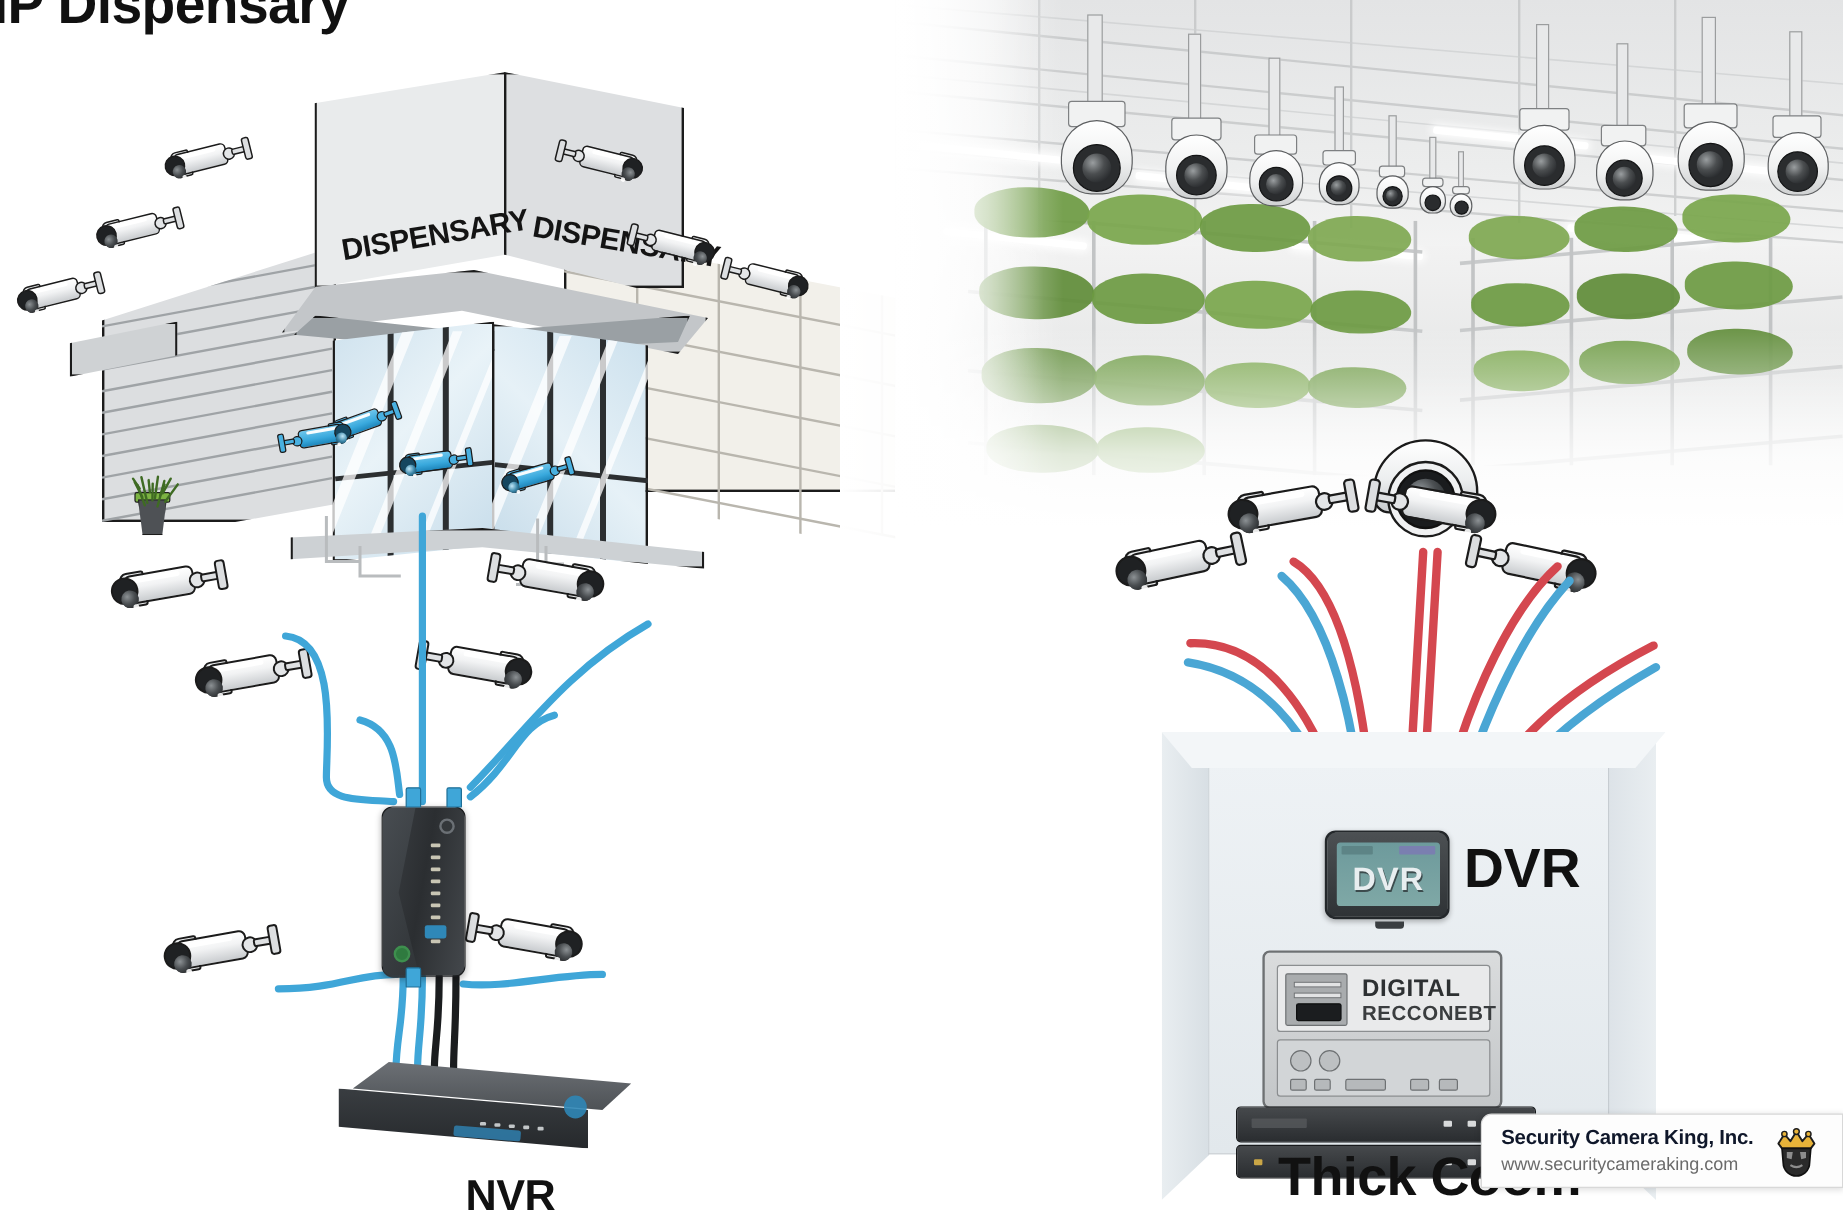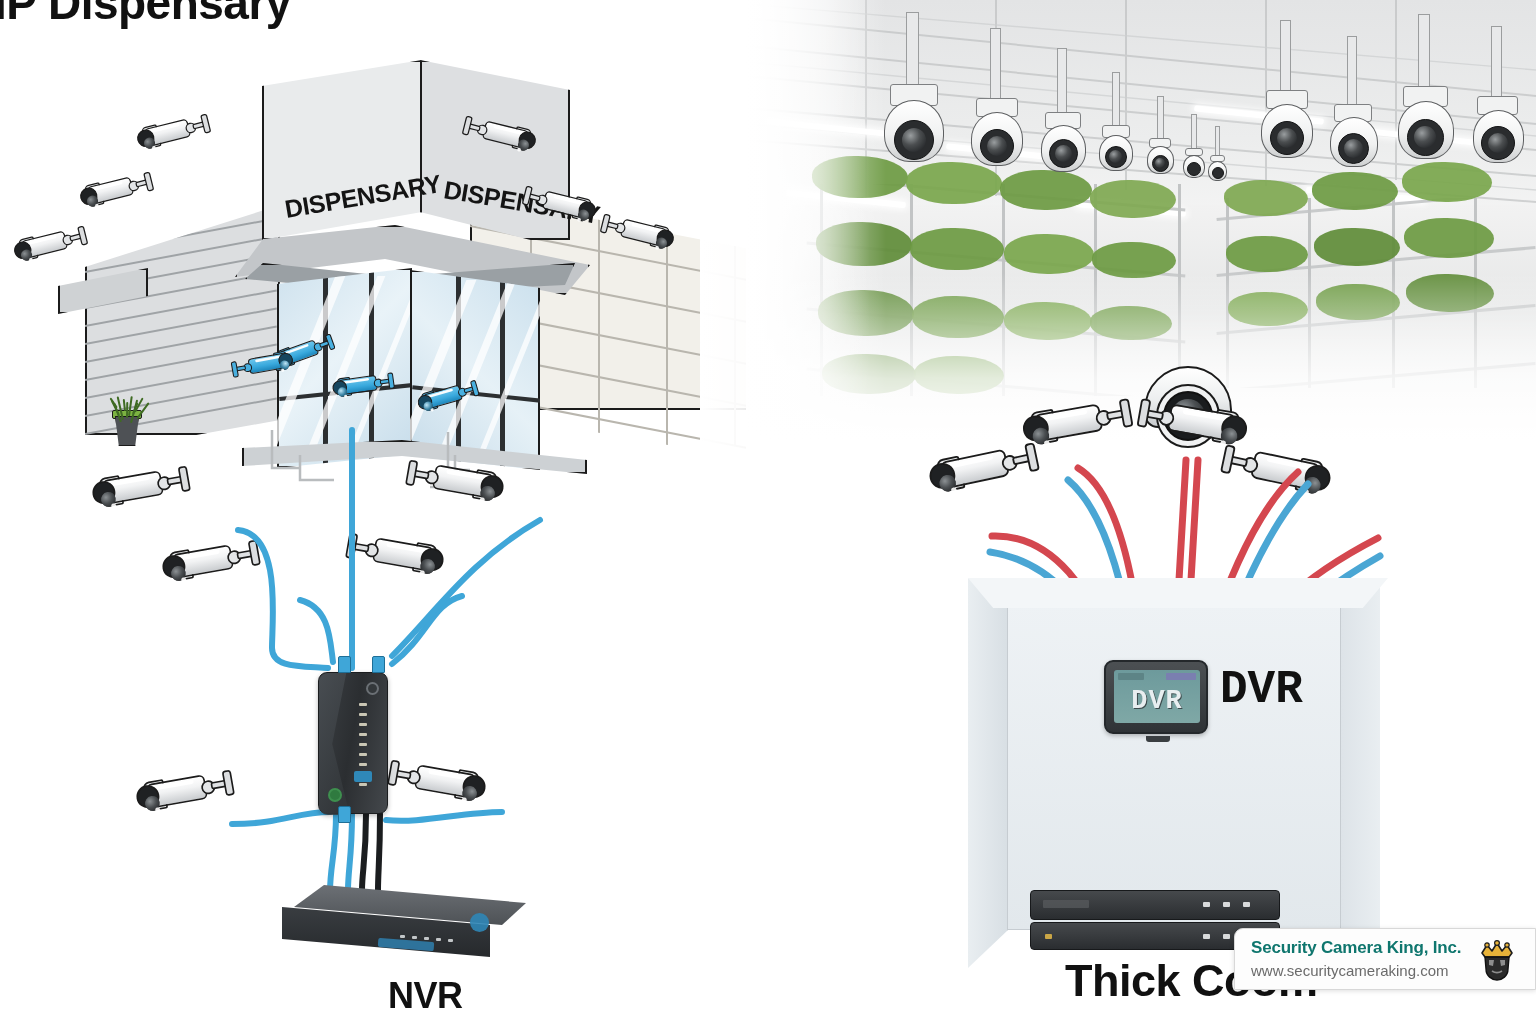--- a/index.html
+++ b/index.html
@@ -200,21 +200,21 @@
   .ceilcam .eye2 { position:absolute; background:
     radial-gradient(circle at 36% 32%, #9a9ea0 0%, #4b4e50 42%, #15171a 100%); border-radius:50%; }
   #wh-fade { position:absolute; left:0; top:0; width:100%; height:440px;
     background:linear-gradient(180deg, rgba(255,255,255,0) 62%, rgba(255,255,255,.8) 86%,
       #ffffff 100%); }
   #wh-fade-l { position:absolute; left:0; top:0; width:140px; height:440px;
     background:linear-gradient(to right, #ffffff 0%, rgba(255,255,255,.55) 55%,
       rgba(255,255,255,0) 100%); }
 
   
-  #room { position:absolute; left:222px; top:578px; width:412px; height:400px;font-family:Liberation Mono, monospace; }
+  #room { position:absolute; left:222px; top:610px; width:412px; height:400px; }
   #room .wallback { position:absolute; left:26px; top:22px; width:368px; height:330px;
     background:linear-gradient(180deg,#eef2f5 0%,#e2e8ec 100%); border:1px solid #c6ccd1; }
   #room .wallL { position:absolute; left:0; top:0; width:40px; height:390px;
     background:linear-gradient(90deg,#e9eef1 0%,#d8dfe4 100%);
     clip-path:polygon(0 0, 100% 22px, 100% 352px, 0 390px); border-right:1px solid #c6ccd1;}
   #room .wallR { position:absolute; right:0; top:0; width:40px; height:390px;
     background:linear-gradient(270deg,#e9eef1 0%,#dde3e8 100%);
     clip-path:polygon(100% 0, 0 22px, 0 352px, 100% 390px); border-left:1px solid #c6ccd1;}
   #room .ceil { position:absolute; left:0; top:0; width:420px; height:30px;
     background:#f3f6f8; clip-path:polygon(0 0, 100% 0, 94% 100%, 6% 100%); }
@@ -263,21 +263,21 @@
   .dvrunit .ld { position:absolute; top:11px; width:7px; height:5px; background:#d8dadb;
     border-radius:1px; }
   .dvrunit .mini { position:absolute; left:12px; top:9px; width:46px; height:8px;
     background:#5a5d60; border-radius:1px; opacity:.7; }
 
   
   #wm { position:absolute; left:1234px; top:928px; width:302px; height:62px;
     background:#fdfdfd; border:1px solid #d8d8d8; border-radius:9px 0 0 0;
     box-shadow:0 1px 5px rgba(0,0,0,.13); z-index:60; }
   #wm .name { position:absolute; left:16px; top:9px; font-size:17px; font-weight:bold;
-    color:#0f766e; letter-spacing:-.2px; }
+    color:#0f172a; letter-spacing:-.2px; }
   #wm .url  { position:absolute; left:16px; top:33px; font-size:15px; color:#6b6b6b; }
   #wm .king { position:absolute; right:14px; top:7px; width:48px; height:48px; }
 </style>
 </head>
 <body>
 
 <div id="stage">
 
   <div class="panel" id="panel-left">
 
@@ -897,20 +897,40 @@
       <div id="dvr-icon">
         <div class="scr">
           <div class="bar" style="left:4px;  width:26px; background:#5d8486;"></div>
           <div class="bar" style="right:4px; width:30px; background:#7a7fb0;"></div>
           <div class="txt">DVR</div>
         </div>
         <div class="foot"></div>
       </div>
       <div id="dvr-label">DVR</div>
 
+      <div id="tower">
+        <div class="face">
+          <div class="drvbox">
+            <div class="slot" style="top:6px;"></div>
+            <div class="slot" style="top:15px;"></div>
+            <div class="flop"></div>
+          </div>
+          <div class="t1">DIGITAL</div>
+          <div class="t2">RECCONEBT</div>
+        </div>
+        <div class="lower">
+          <div class="knob" style="left:10px;"></div>
+          <div class="knob" style="left:34px;"></div>
+          <div class="sq" style="left:10px; width:14px;"></div>
+          <div class="sq" style="left:30px; width:14px;"></div>
+          <div class="sq" style="left:56px; width:34px;"></div>
+          <div class="sq" style="left:110px; width:16px;"></div>
+          <div class="sq" style="left:134px; width:16px;"></div>
+        </div>
+      </div>
 
       <div class="dvrunit" style="left:62px; top:312px; width:250px; height:30px;">
         <div class="mini"></div>
         <div class="ld" style="left:172px;"></div>
         <div class="ld" style="left:192px;"></div>
         <div class="ld" style="left:212px;"></div>
       </div>
       <div class="dvrunit" style="left:62px; top:344px; width:250px; height:28px;">
         <div class="ld" style="left:14px; background:#caa646;"></div>
         <div class="ld" style="left:172px;"></div>

